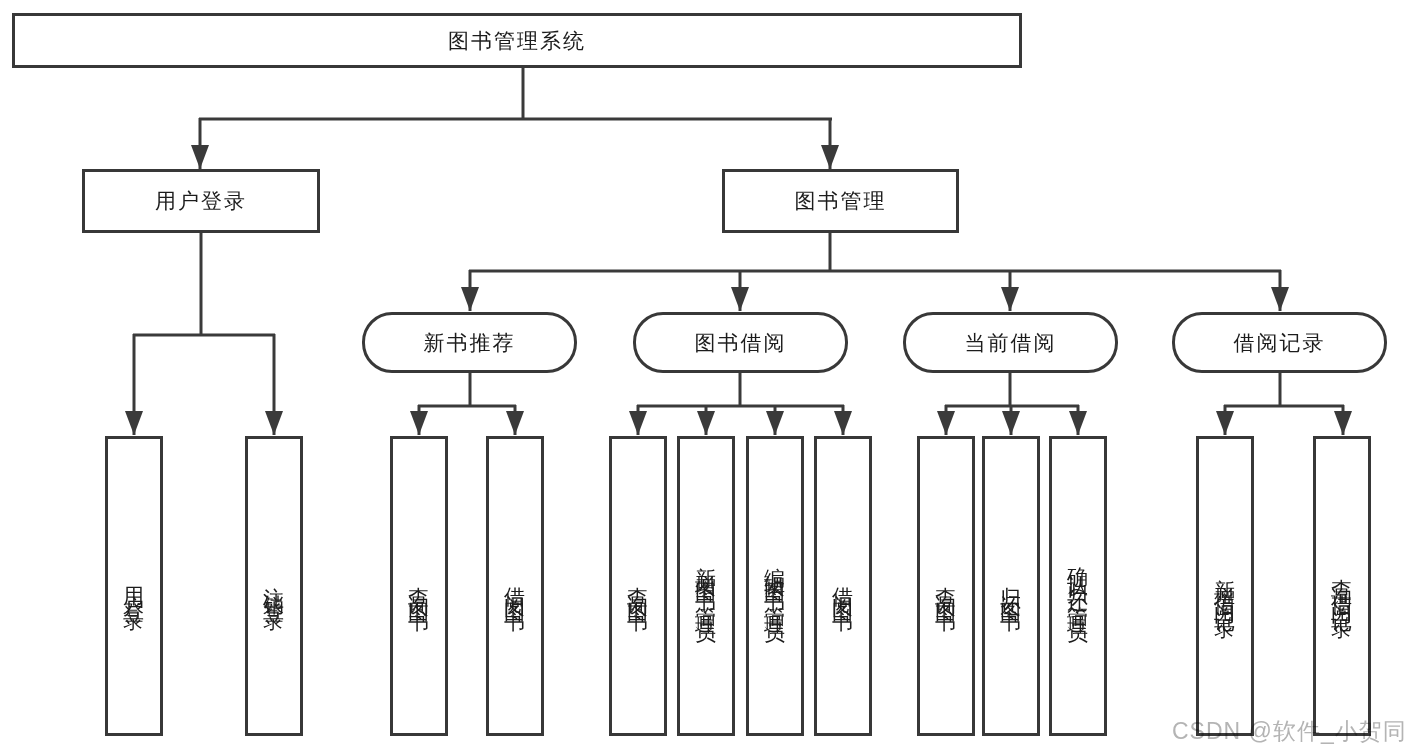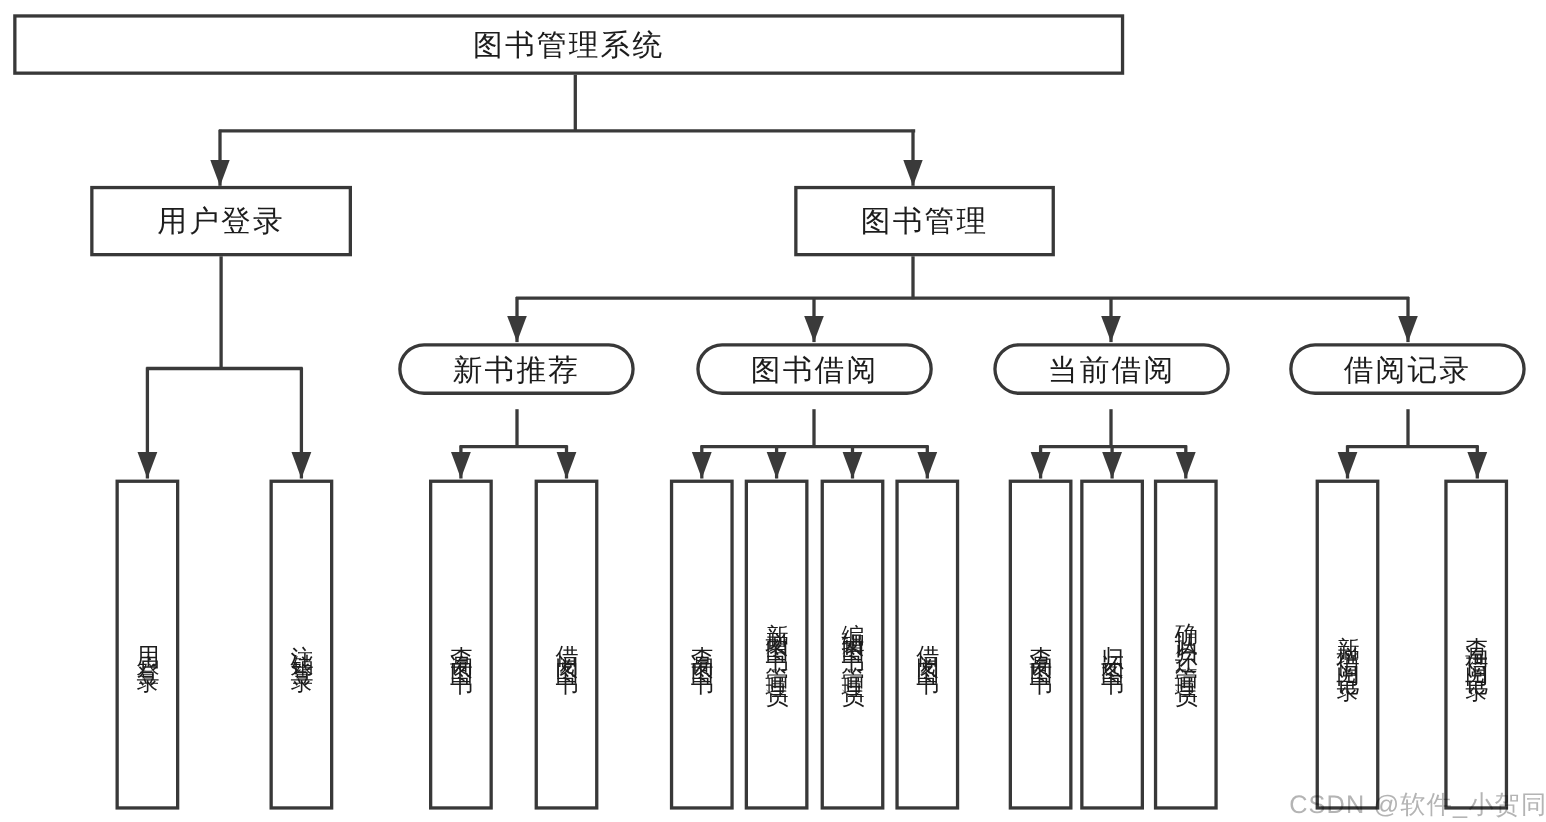--- a/index.html
+++ b/index.html
@@ -30,40 +30,40 @@
     box-sizing: border-box;
     background: #ffffff;
     border: 3px solid #383838;
     display: flex;
     align-items: center;
     justify-content: center;
     z-index: 1;
     color: #1c1c1c;
   }
   .hnode {
-    font-size: 27px;
+    font-size: 21px;
     letter-spacing: 2px;
     white-space: nowrap;
     font-family: Liberation Serif, serif;
   }
   .vnode .label {
     writing-mode: vertical-rl;
     text-orientation: mixed;
     font-size: 21px;
     letter-spacing: 8px;
     line-height: 1;
     white-space: nowrap;
   }
   
   .root       { left: 12px;  top: 13px;  width: 1010px; height: 55px; }
   
   .user-login { left: 82px;  top: 169px; width: 238px;  height: 64px; }
   .book-mgmt  { left: 722px; top: 169px; width: 237px;  height: 64px; }
   
-  .l3 { top: 312px; height: 47px; width: 215px; border-radius: 30px; }
+  .l3 { top: 312px; height: 61px; width: 215px; border-radius: 30px; }
   .new-book-rec   { left: 362px;  }
   .book-borrow    { left: 633px;  }
   .current-borrow { left: 903px;  }
   .borrow-records { left: 1172px; }
   
   .leaf { top: 436px; height: 300px; width: 58px; }
   .a1 { left: 105px; }
   .a2 { left: 245px; }
   .b1 { left: 390px; }
   .b2 { left: 486px; }

